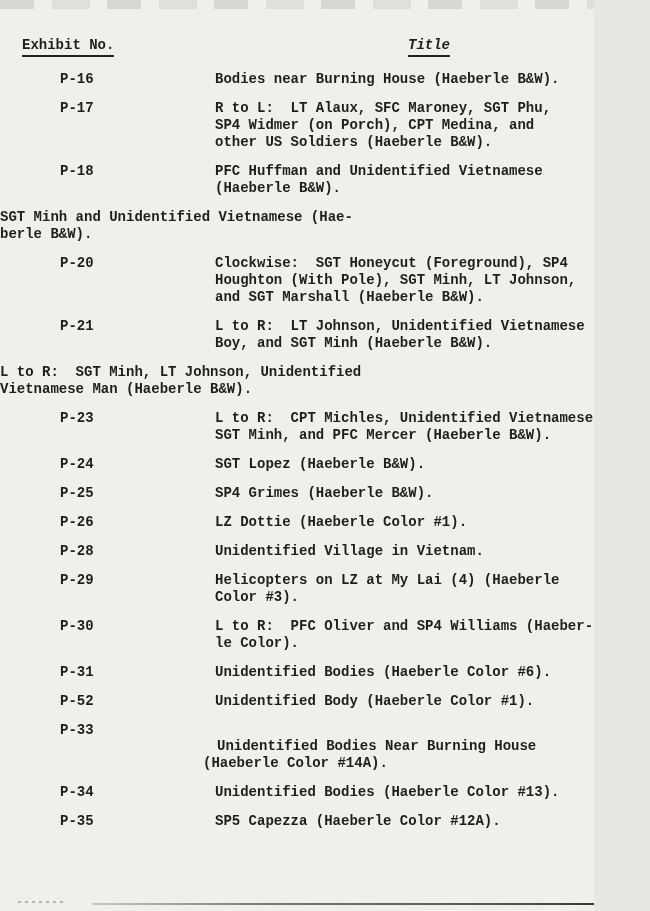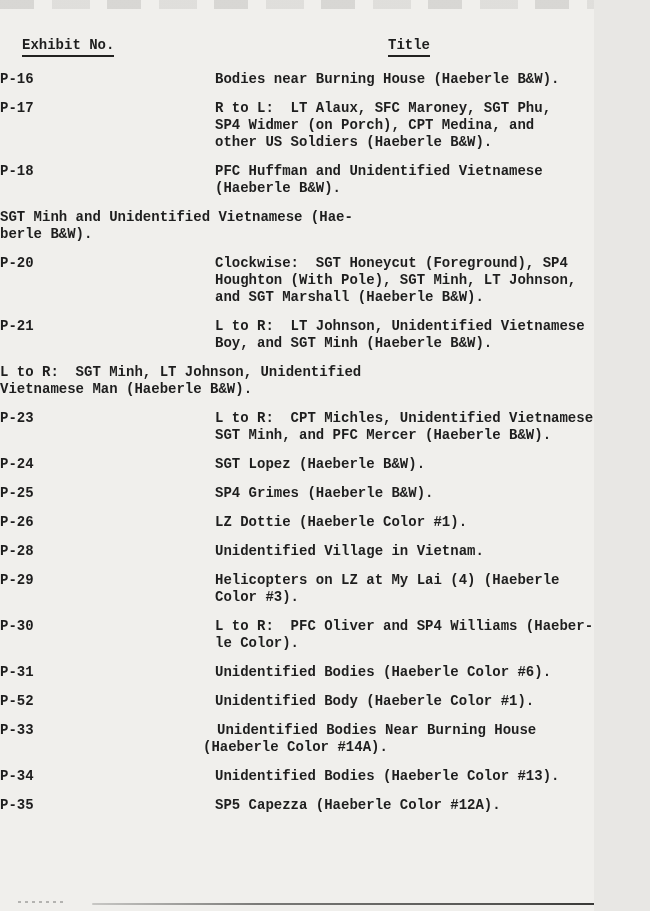--- a/index.html
+++ b/index.html
@@ -45,29 +45,29 @@
     background: #333331; transform: skewY(-14deg); border-radius: 1px;
   }
   .scan-bottom-dots {
     position: absolute; top: 901px; left: 18px; width: 46px; height: 2px;
     background: repeating-linear-gradient(90deg,
       rgba(120,120,118,0.5) 0 3px, rgba(240,239,236,0) 3px 7px);
   }
   
   .col-header { position: absolute; top: 37px; border-bottom: 2px solid #222220; padding-bottom: 1px; }
   .col-header.exhibit { left: 22px; }
-  .col-header.title   { left: 388px; }
+  .col-header.title   { left: 408px; font-style: italic; }
   .entries { position: absolute; top: 71px; left: 0; width: 650px; }
   .entry { display: flex; align-items: flex-start; margin-bottom: 12px; }
   .entry .no {
-    flex: none; width: 215px; box-sizing: border-box;
+    flex: none; width: 215px; padding-left: 60px; box-sizing: border-box;
     white-space: pre;
   }
   .entry .title { flex: none; white-space: pre; }
-  .entry .title.outdent { margin-left: -12px; text-indent: 14px; }
+  .entry .title.outdent { margin-left: -12px; text-indent: 14px; margin-top: 16px; }
   .page-number {
     position: absolute; top: 926px; left: 0; width: 650px; text-align: center;
   }
 </style>
 </head>
 <body>
 
 <div class="page">
 
   <div class="scan-top-edge"></div>

